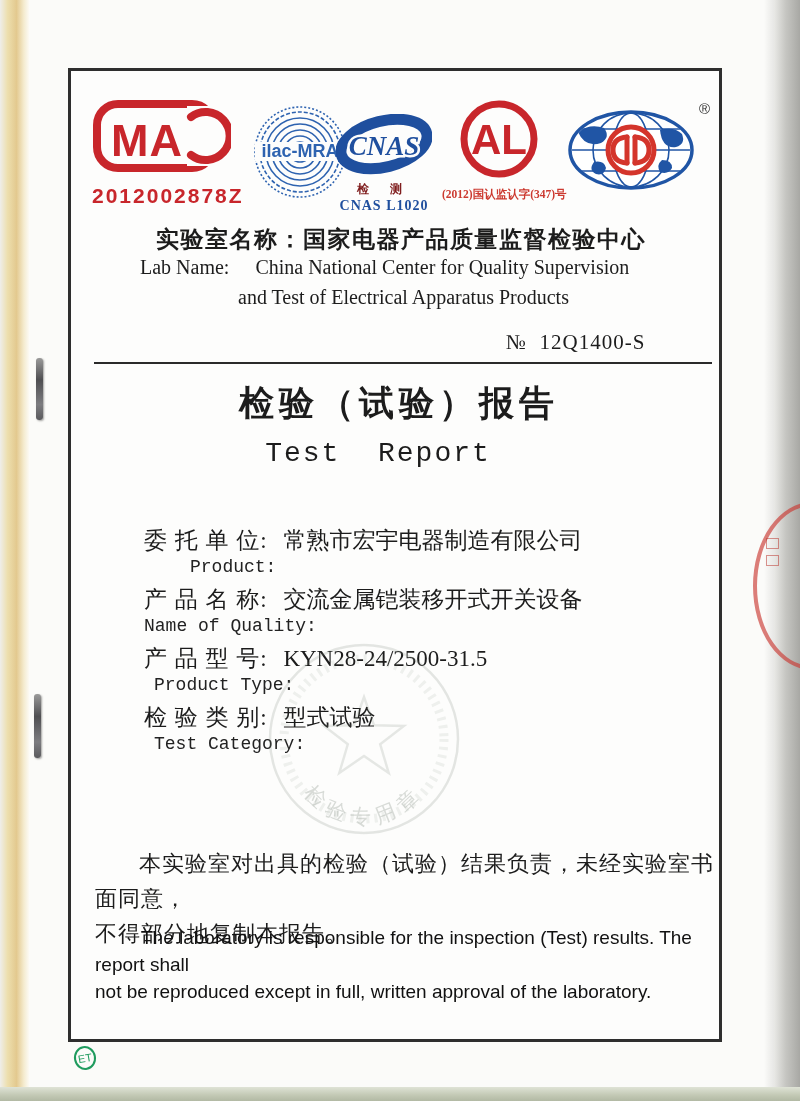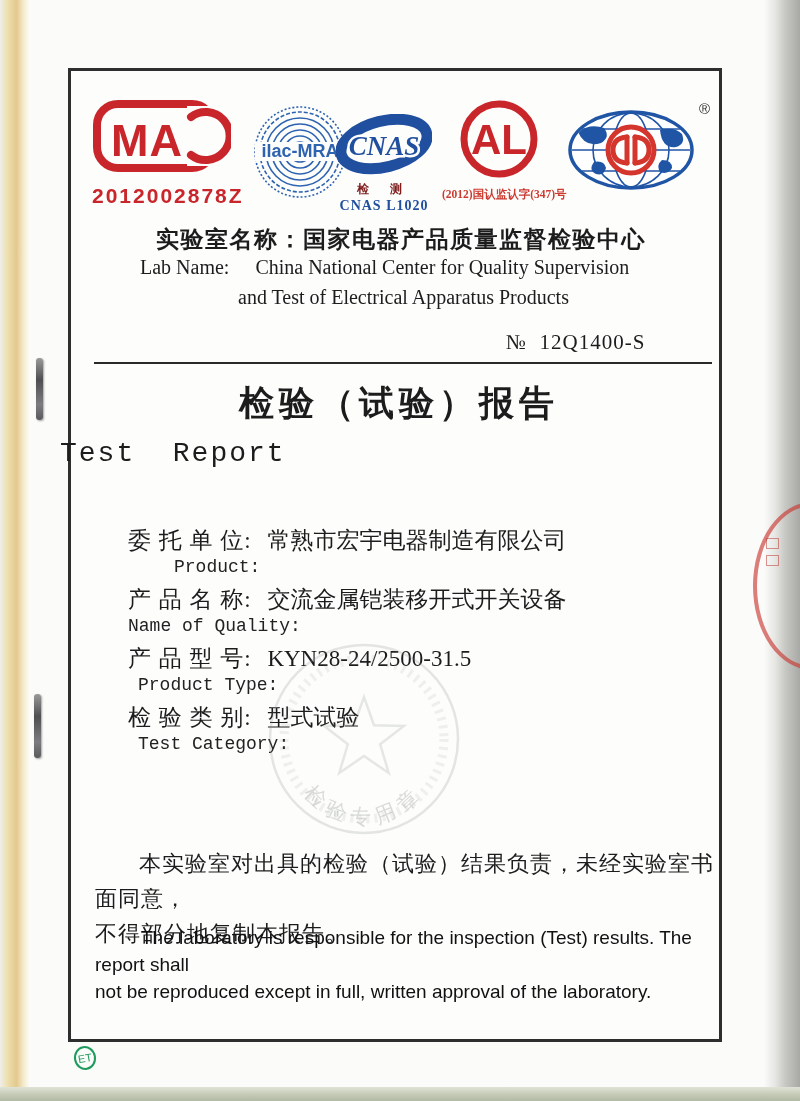--- a/index.html
+++ b/index.html
@@ -37,24 +37,24 @@
     letter-spacing:1.5px;font-family:"DejaVu Sans",sans-serif;margin-left:36px;}
   .lab-en1{position:absolute;left:140px;top:256px;font-size:20px;}
   .lab-en1 .lab-en-label{margin-right:26px;}
   .lab-en2{position:absolute;left:238px;top:286px;font-size:20px;}
   
   .report-no{position:absolute;left:506px;top:330px;font-size:21px;letter-spacing:1px;white-space:pre;}
   .header-divider{position:absolute;left:94px;top:362px;width:618px;height:2px;background:#2a2a2a;}
   
   .title-cn{position:absolute;left:68px;top:380px;width:662px;text-align:center;
     font-size:35px;font-weight:bold;letter-spacing:5px;font-family:"DejaVu Sans",sans-serif;}
-  .title-en{position:absolute;left:60px;top:438px;width:588px;
+  .title-en{position:absolute;left:84px;top:438px;width:588px;text-align:center;
     font-size:28px;font-family:"Liberation Mono",monospace;letter-spacing:2px;white-space:pre;}
   
-  .fields{position:absolute;left:128px;top:526px;width:480px;}
+  .fields{position:absolute;left:144px;top:526px;width:480px;}
   .field{margin-bottom:6px;}
   .field-main{font-size:23px;line-height:29px;white-space:nowrap;}
   .field-label{letter-spacing:1px;}
   .field-value{margin-left:10px;}
   .field-sub{font-size:18px;line-height:24px;font-family:"Liberation Mono",monospace;color:#222;}
   .sub-indent-lg{margin-left:46px;}
   .sub-indent-sm{margin-left:10px;}
   
   .stamp{position:absolute;left:258px;top:642px;opacity:0.55;}
   

